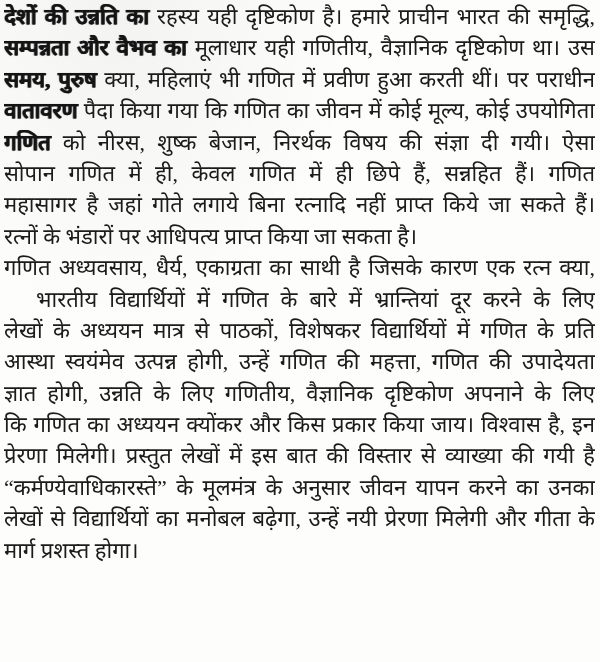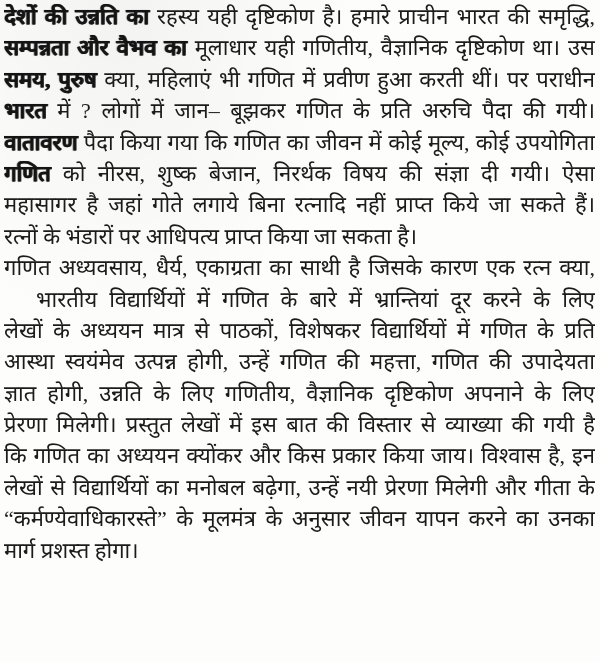--- a/index.html
+++ b/index.html
@@ -45,29 +45,29 @@
   }
 </style>
 </head>
 <body>
 
 <div class="page">
   <div id="text-block">
       <div class="line"><span class="smudge">देशों की उन्नति का </span><span>रहस्य यही दृष्टिकोण है। हमारे प्राचीन भारत की समृद्धि,</span></div>
       <div class="line"><span class="smudge">सम्पन्नता और वैभव का </span><span>मूलाधार यही गणितीय, वैज्ञानिक दृष्टिकोण था। उस</span></div>
       <div class="line"><span class="smudge">समय, पुरुष </span><span>क्या, महिलाएं भी गणित में प्रवीण हुआ करती थीं। पर पराधीन</span></div>
-      <div class="line"><span class="smudge">भारत </span><span>में ? लोगों में जान– बूझकर गणित के प्रति अरुचि पैदा की गयी।</span></div>
       <div class="line"><span class="smudge">वातावरण </span><span>पैदा किया गया कि गणित का जीवन में कोई मूल्य, कोई उपयोगिता</span></div>
       <div class="line"><span class="smudge">गणित </span><span>को नीरस, शुष्क बेजान, निरर्थक विषय की संज्ञा दी गयी। ऐसा</span></div>
+      <div class="line"><span>सोपान गणित में ही, केवल गणित में ही छिपे हैं, सन्नहित हैं। गणित</span></div>
       <div class="line"><span>महासागर है जहां गोते लगाये बिना रत्नादि नहीं प्राप्त किये जा सकते हैं।</span></div>
       <div class="line para-end"><span>रत्नों के भंडारों पर आधिपत्य प्राप्त किया जा सकता है।</span></div>
       <div class="line"><span>गणित अध्यवसाय, धैर्य, एकाग्रता का साथी है जिसके कारण एक रत्न क्या,</span></div>
       <div class="line indent"><span>भारतीय विद्यार्थियों में गणित के बारे में भ्रान्तियां दूर करने के लिए</span></div>
       <div class="line"><span>लेखों के अध्ययन मात्र से पाठकों, विशेषकर विद्यार्थियों में गणित के प्रति</span></div>
       <div class="line"><span>आस्था स्वयंमेव उत्पन्न होगी, उन्हें गणित की महत्ता, गणित की उपादेयता</span></div>
       <div class="line"><span>ज्ञात होगी, उन्नति के लिए गणितीय, वैज्ञानिक दृष्टिकोण अपनाने के लिए</span></div>
+      <div class="line"><span>कि गणित का अध्ययन क्योंकर और किस प्रकार किया जाय। विश्वास है, इन</span></div>
       <div class="line"><span>प्रेरणा मिलेगी। प्रस्तुत लेखों में इस बात की विस्तार से व्याख्या की गयी है</span></div>
-      <div class="line"><span>कि गणित का अध्ययन क्योंकर और किस प्रकार किया जाय। विश्वास है, इन</span></div>
+      <div class="line"><span>“कर्मण्येवाधिकारस्ते” के मूलमंत्र के अनुसार जीवन यापन करने का उनका</span></div>
       <div class="line"><span>लेखों से विद्यार्थियों का मनोबल बढ़ेगा, उन्हें नयी प्रेरणा मिलेगी और गीता के</span></div>
-      <div class="line"><span>“कर्मण्येवाधिकारस्ते” के मूलमंत्र के अनुसार जीवन यापन करने का उनका</span></div>
       <div class="line para-end"><span>मार्ग प्रशस्त होगा।</span></div>
     </div>
 </div>
 
 </body></html>

